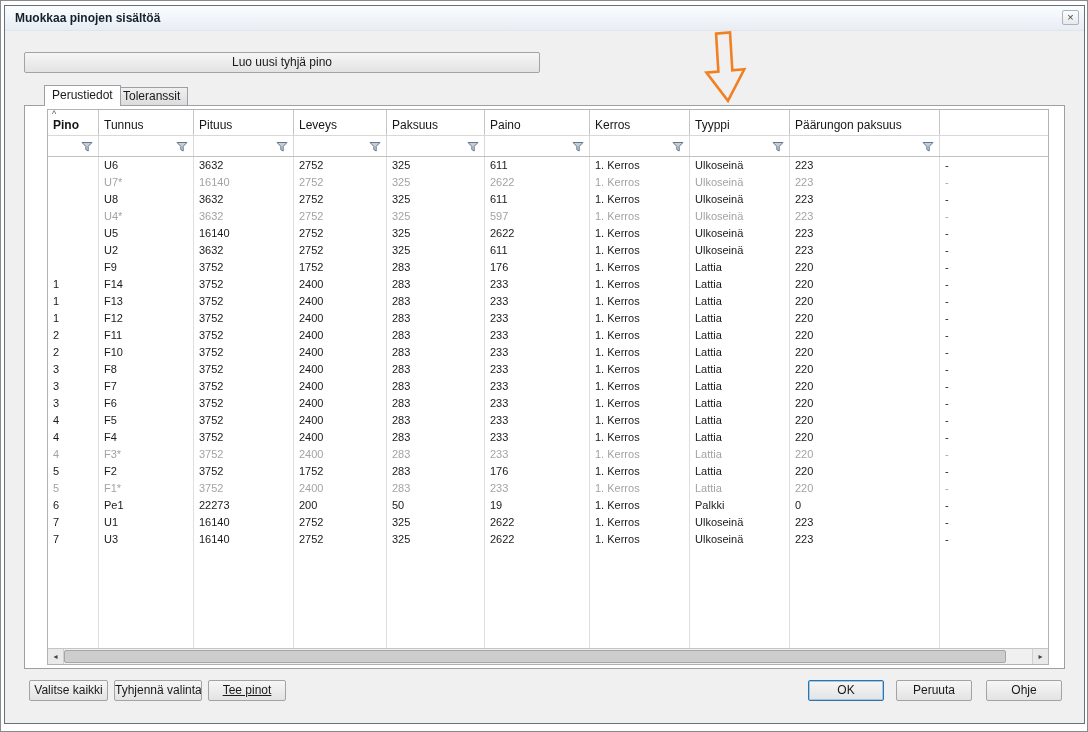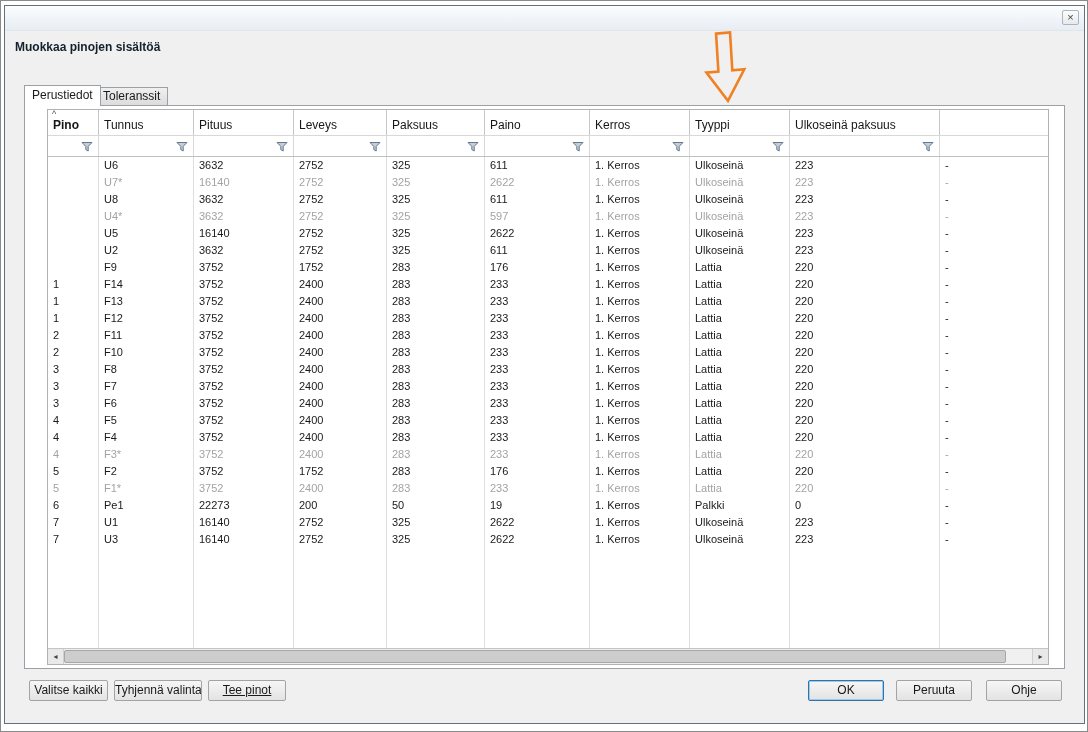--- a/index.html
+++ b/index.html
@@ -17,21 +17,20 @@
   }
   
   .titlebar {
     position:absolute; left:0; top:0; right:0; height:25px;
     background:linear-gradient(#fbfdfe,#e7edf4);
     border-bottom:1px solid #e0e6ec;
   }
   .title {
     position:absolute; left:10px; top:5px; font-size:12px; font-weight:600; color:#14202c;
     white-space:nowrap;
-    margin-top:29px;
   }
   .closebtn {
     position:absolute; right:5px; top:4px; width:17px; height:15px;
     border:1px solid #aab4be; border-radius:2px;
     background:linear-gradient(#fdfdfd,#e7e9ec);
     font-size:11px; line-height:13px; text-align:center; color:#444; cursor:default;
   }
   
   .btn {
     position:absolute;
@@ -44,20 +43,21 @@
     border:1px solid #2f73a8;
     box-shadow: inset 0 0 0 1px #9cc9ec;
   }
   
   .tab {
     position:absolute; height:18px; top:81px;
     border:1px solid #9aa0a6; border-bottom:none;
     background:linear-gradient(#f0f0f0,#dcdcdc);
     font-size:12px; line-height:17px; padding:0 7px; color:#1a1a1a;
     z-index:1;
+    margin-left:20px;
   }
   .tab.active {
     top:79px; height:21px; line-height:19px;
     background:#ffffff; z-index:3;
   }
   
   .panel {
     position:absolute; left:19px; top:99px; width:1041px; height:564px;
     background:#ffffff; border:1px solid #9aa0a6; z-index:2;
   }
@@ -119,39 +119,40 @@
 
 <div class="dialog">
 
   <div class="titlebar">
     <span class="title">Muokkaa pinojen sisältöä</span>
     <div class="closebtn">
       <span>×</span>
     </div>
   </div>
 
+  <div class="btn" style="left:19px; top:46px; width:516px;">Luo uusi tyhjä pino</div>
 
   <div class="tab active" style="left:19px;">Perustiedot</div>
   <div class="tab" style="left:90px;">Toleranssit</div>
 
   <div class="panel">
     <div class="grid">
 
       <div class="gridhead">
         <span class="sortcaret">^</span>
 
       <div class="hcell" style="width: 51px; font-weight: bold;">Pino</div>
           <div class="hcell" style="width: 95px;">Tunnus</div>
           <div class="hcell" style="width: 100px;">Pituus</div>
           <div class="hcell" style="width: 93px;">Leveys</div>
           <div class="hcell" style="width: 98px;">Paksuus</div>
           <div class="hcell" style="width: 105px;">Paino</div>
           <div class="hcell" style="width: 100px;">Kerros</div>
           <div class="hcell" style="width: 100px;">Tyyppi</div>
-          <div class="hcell" style="width: 150px;">Ulkoseinä paksuus</div>
+          <div class="hcell" style="width: 150px;">Päärungon paksuus</div>
         </div>
 
       <div class="filterrow">
 
       <div class="fcell" style="width: 51px;">
             <svg width="12" height="11" viewBox="0 0 12 11">
               <path d="M1 1.5 H11 L7.2 5.4 V10 L4.8 8.6 V5.4 Z" fill="#c3cfda" stroke="#66788a" stroke-width="1"></path>
             </svg>
           </div>
           <div class="fcell" style="width: 95px;">

